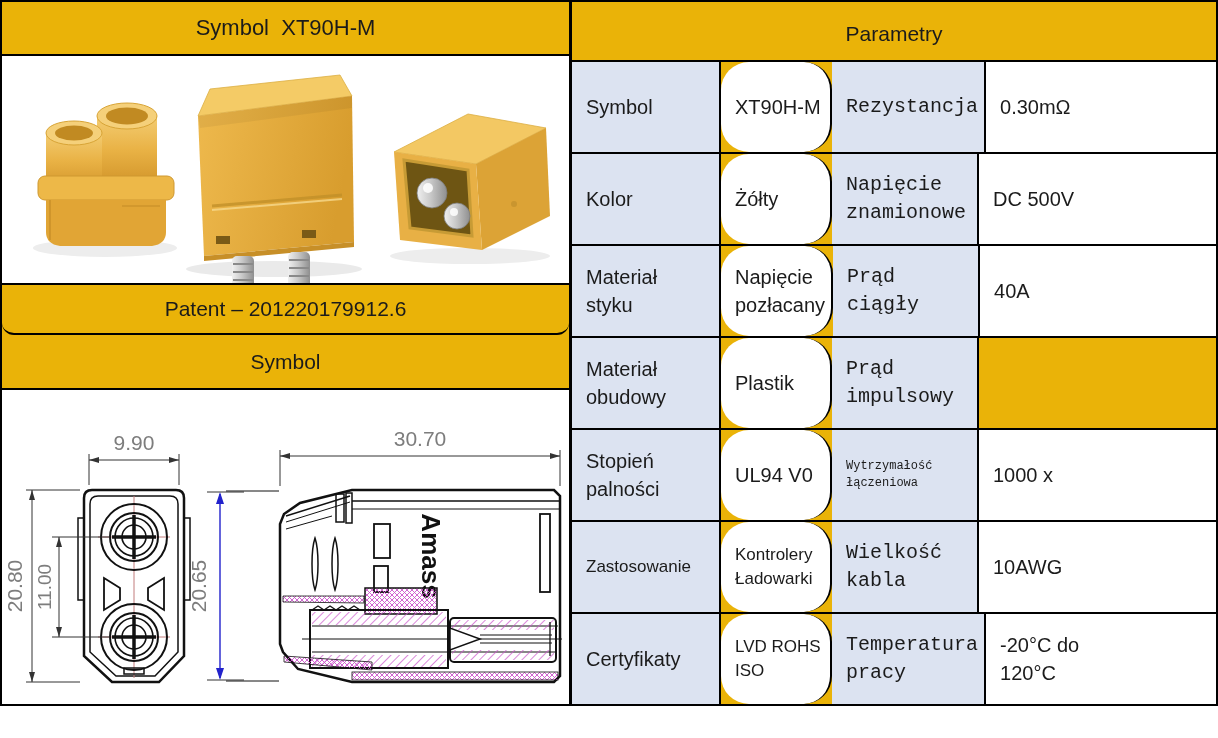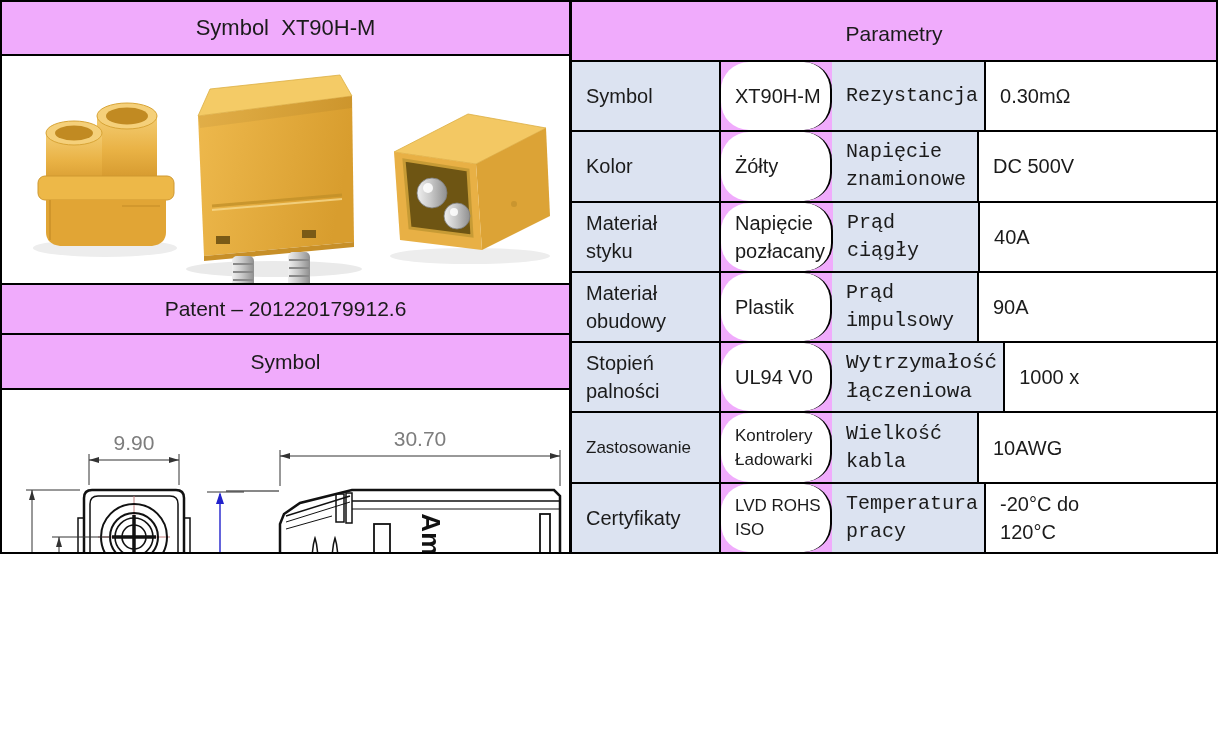--- a/index.html
+++ b/index.html
@@ -3,24 +3,24 @@
 <meta charset="utf-8">
 <style>
   * { box-sizing: border-box; margin: 0; padding: 0; }
   html,body { background:#fff; }
   body {
     width: 1218px; height: 738px;
     font-family: "Liberation Sans", sans-serif;
     color: #1b1b1b;
   }
   .page {
-    width: 1218px; height: 554px;
+    width: 1218px; height: 706px;
     border: 2px solid #000;
     display: flex;
-    background: #f0abfc;
+    background: #eab308;
   }
   
   .left {
     width: 570px; flex: 0 0 570px;
     border-right: 3px solid #000;
     display: flex; flex-direction: column;
   }
   .l-title {
     height: 54px; flex: 0 0 54px;
     border-bottom: 2px solid #000;
@@ -30,20 +30,21 @@
   .l-photo {
     height: 229px; flex: 0 0 229px;
     border-bottom: 2px solid #000;
     background: #fff; overflow: hidden;
   }
   .l-patent {
     height: 50px; flex: 0 0 50px;
     border-bottom: 2px solid #000;
     display: flex; align-items: center; justify-content: center;
     font-size: 21px;
+    border-radius: 12px;
   }
   .l-schemat {
     height: 55px; flex: 0 0 55px;
     border-bottom: 2px solid #000;
     display: flex; align-items: center; justify-content: center;
     font-size: 21px;
   }
   .l-drawing { flex: 1 1 auto; overflow: hidden; background:#fff; }
   .l-drawing svg, .l-photo svg { display:block; }
 
@@ -63,21 +64,21 @@
     padding: 4px 6px 4px 14px;
     font-size: 20px; line-height: 1.4;
     white-space: pre-line;
     border-right: 2px solid #000;
   }
   .c1 { flex: 0 0 149px; background: #dce3f1; }
   .c2 { flex: 0 0 111px; background: #fff; border-radius: 28px; }
   .c3 { flex: 0 0 147px; background: #dce3f1; font-family: Liberation Mono, monospace; }
   .c4 { flex: 1 1 auto; background: #fff; border-right: none; }
   
-  .trow:nth-child(5) .c3 { font-size: 21px; }
+  .trow:nth-child(5) .c3 { font-size: 12px; }
   .trow:nth-child(6) .c1 { font-size: 17px; }
   .trow:nth-child(6) .c2 { font-size: 17px; }
   .trow:nth-child(7) .c2 { font-size: 17px; }
 </style>
 </head>
 <body>
 
 <div class="page">
 
   <div class="left">
@@ -320,21 +321,20 @@
 ciągły</div>
         <div class="cell c4">40A</div>
       </div>
 
       <div class="trow">
         <div class="cell c1">Materiał
 obudowy</div>
         <div class="cell c2">Plastik</div>
         <div class="cell c3">Prąd
 impulsowy</div>
-        <div class="cell c4">90A</div>
       </div>
 
       <div class="trow">
         <div class="cell c1">Stopień
 palności</div>
         <div class="cell c2">UL94 V0</div>
         <div class="cell c3">Wytrzymałość
 łączeniowa</div>
         <div class="cell c4">1000 x</div>
       </div>

